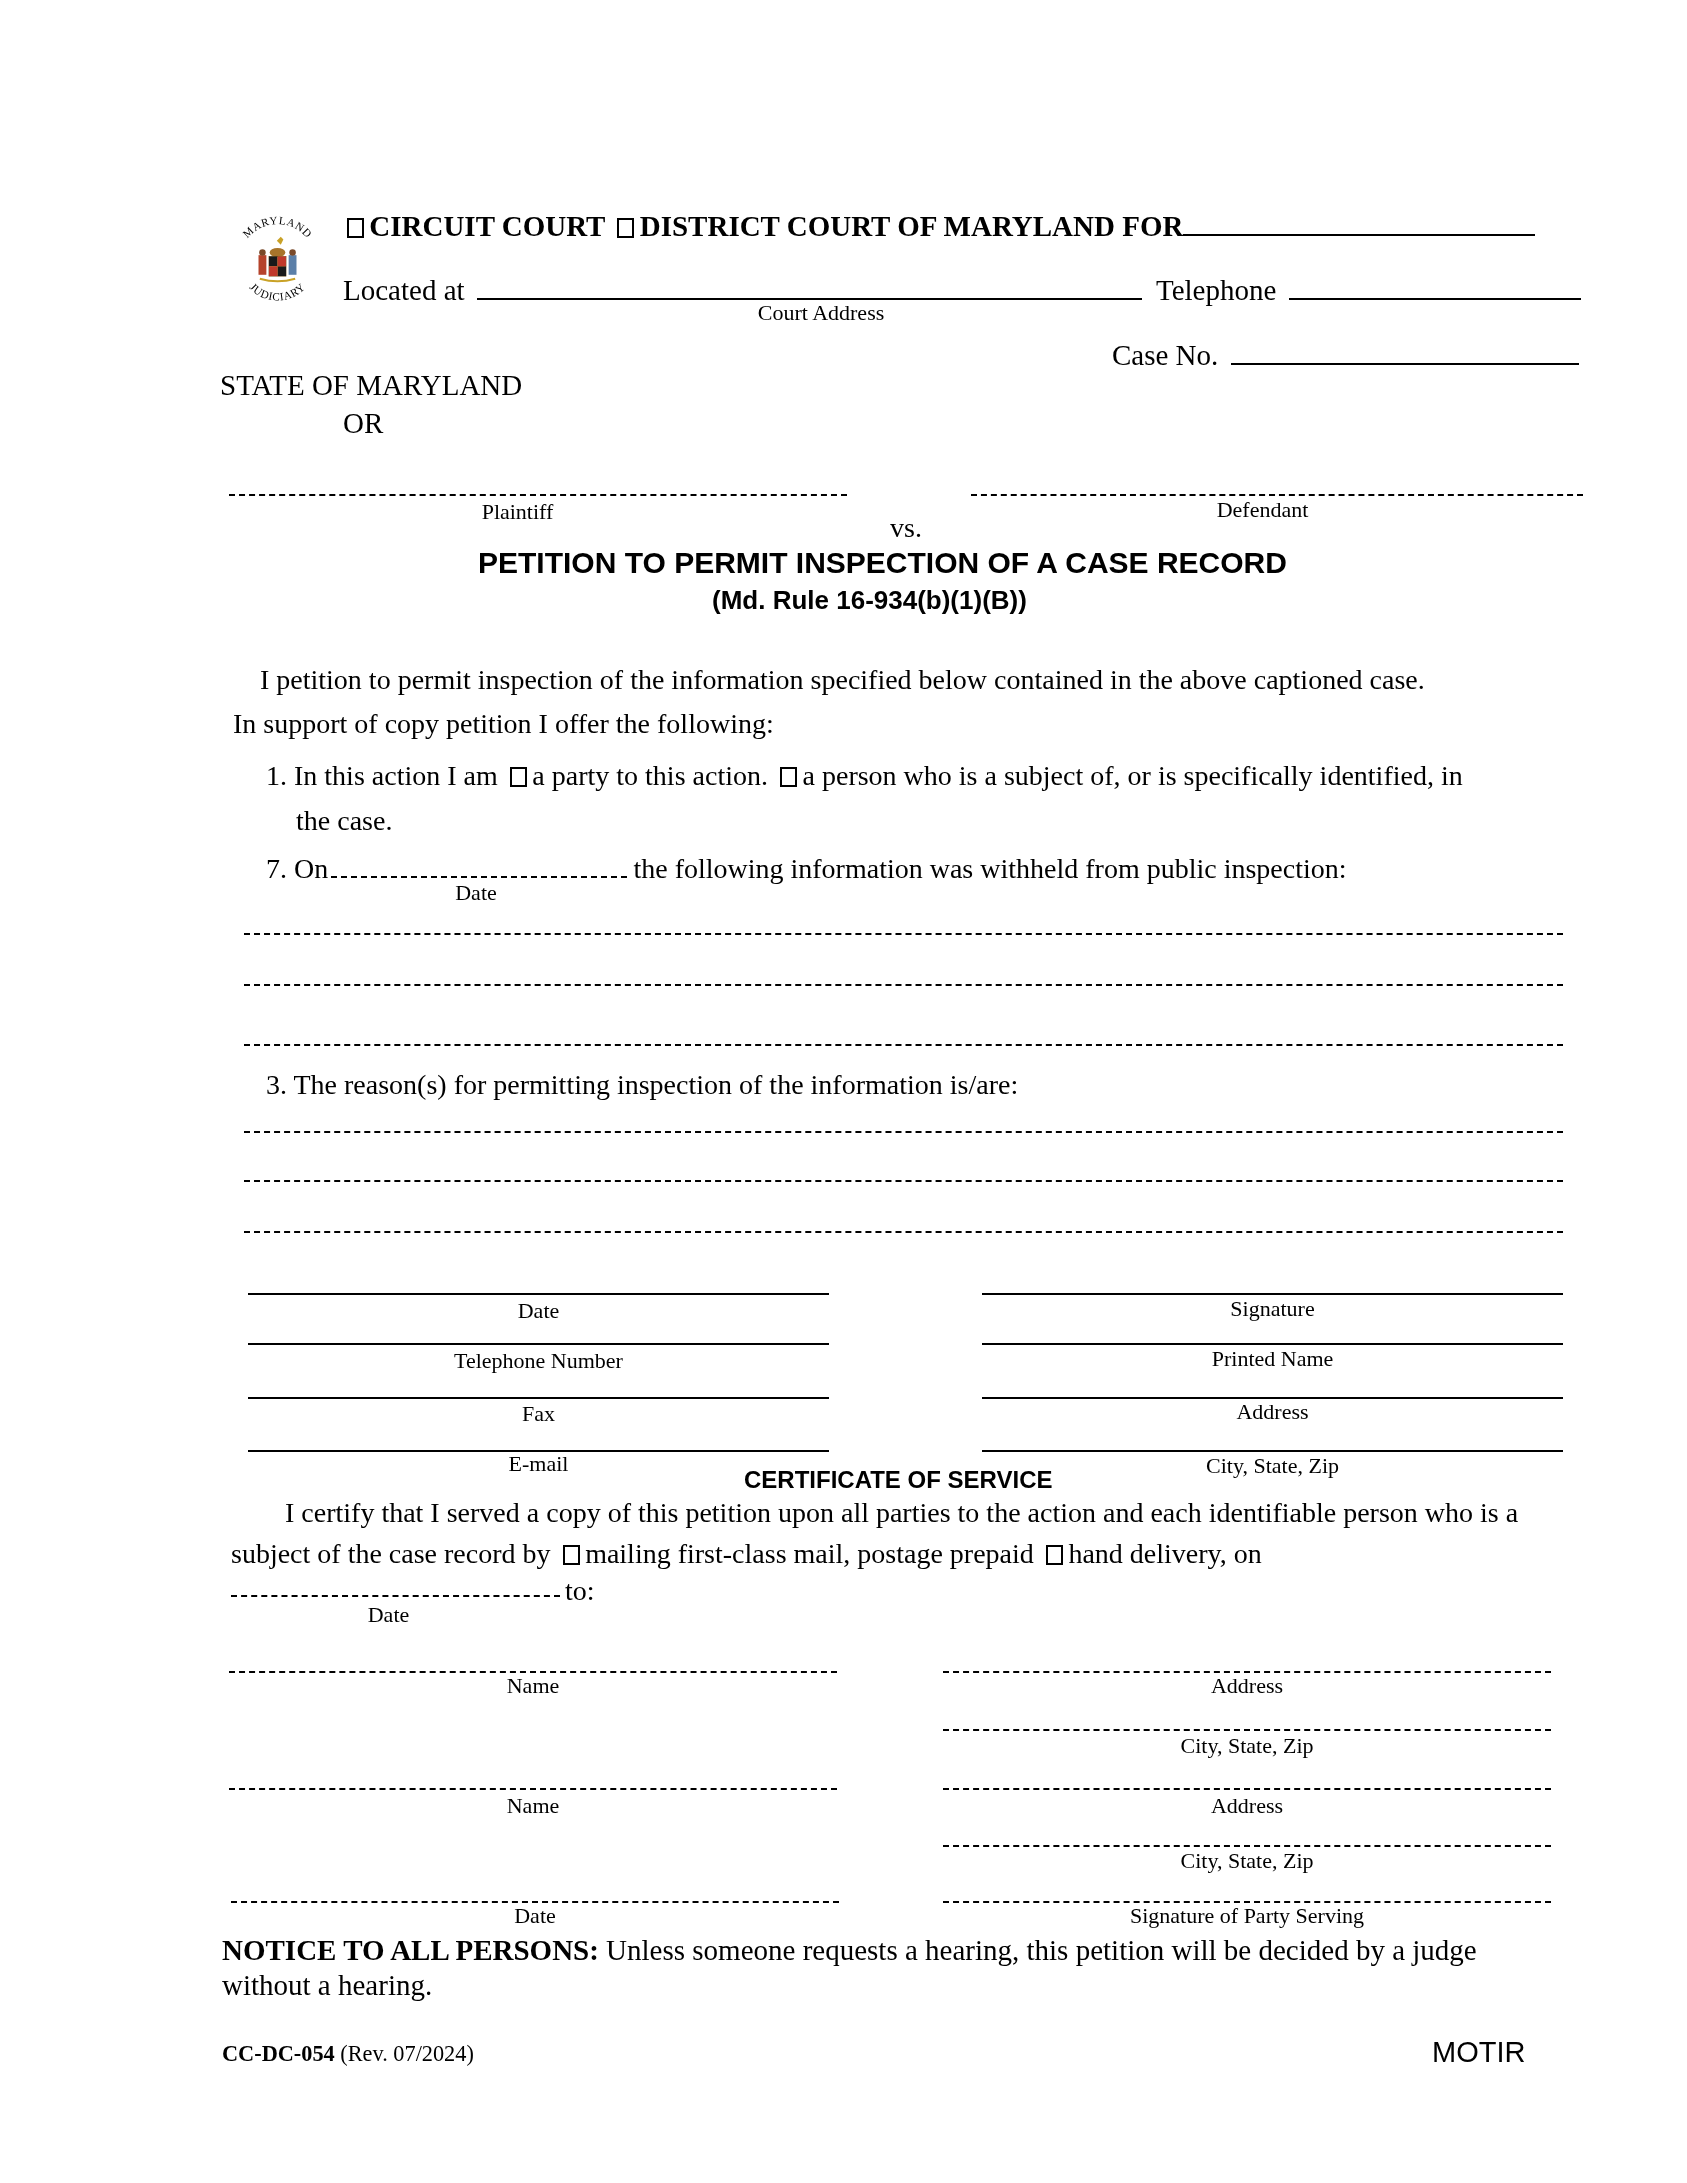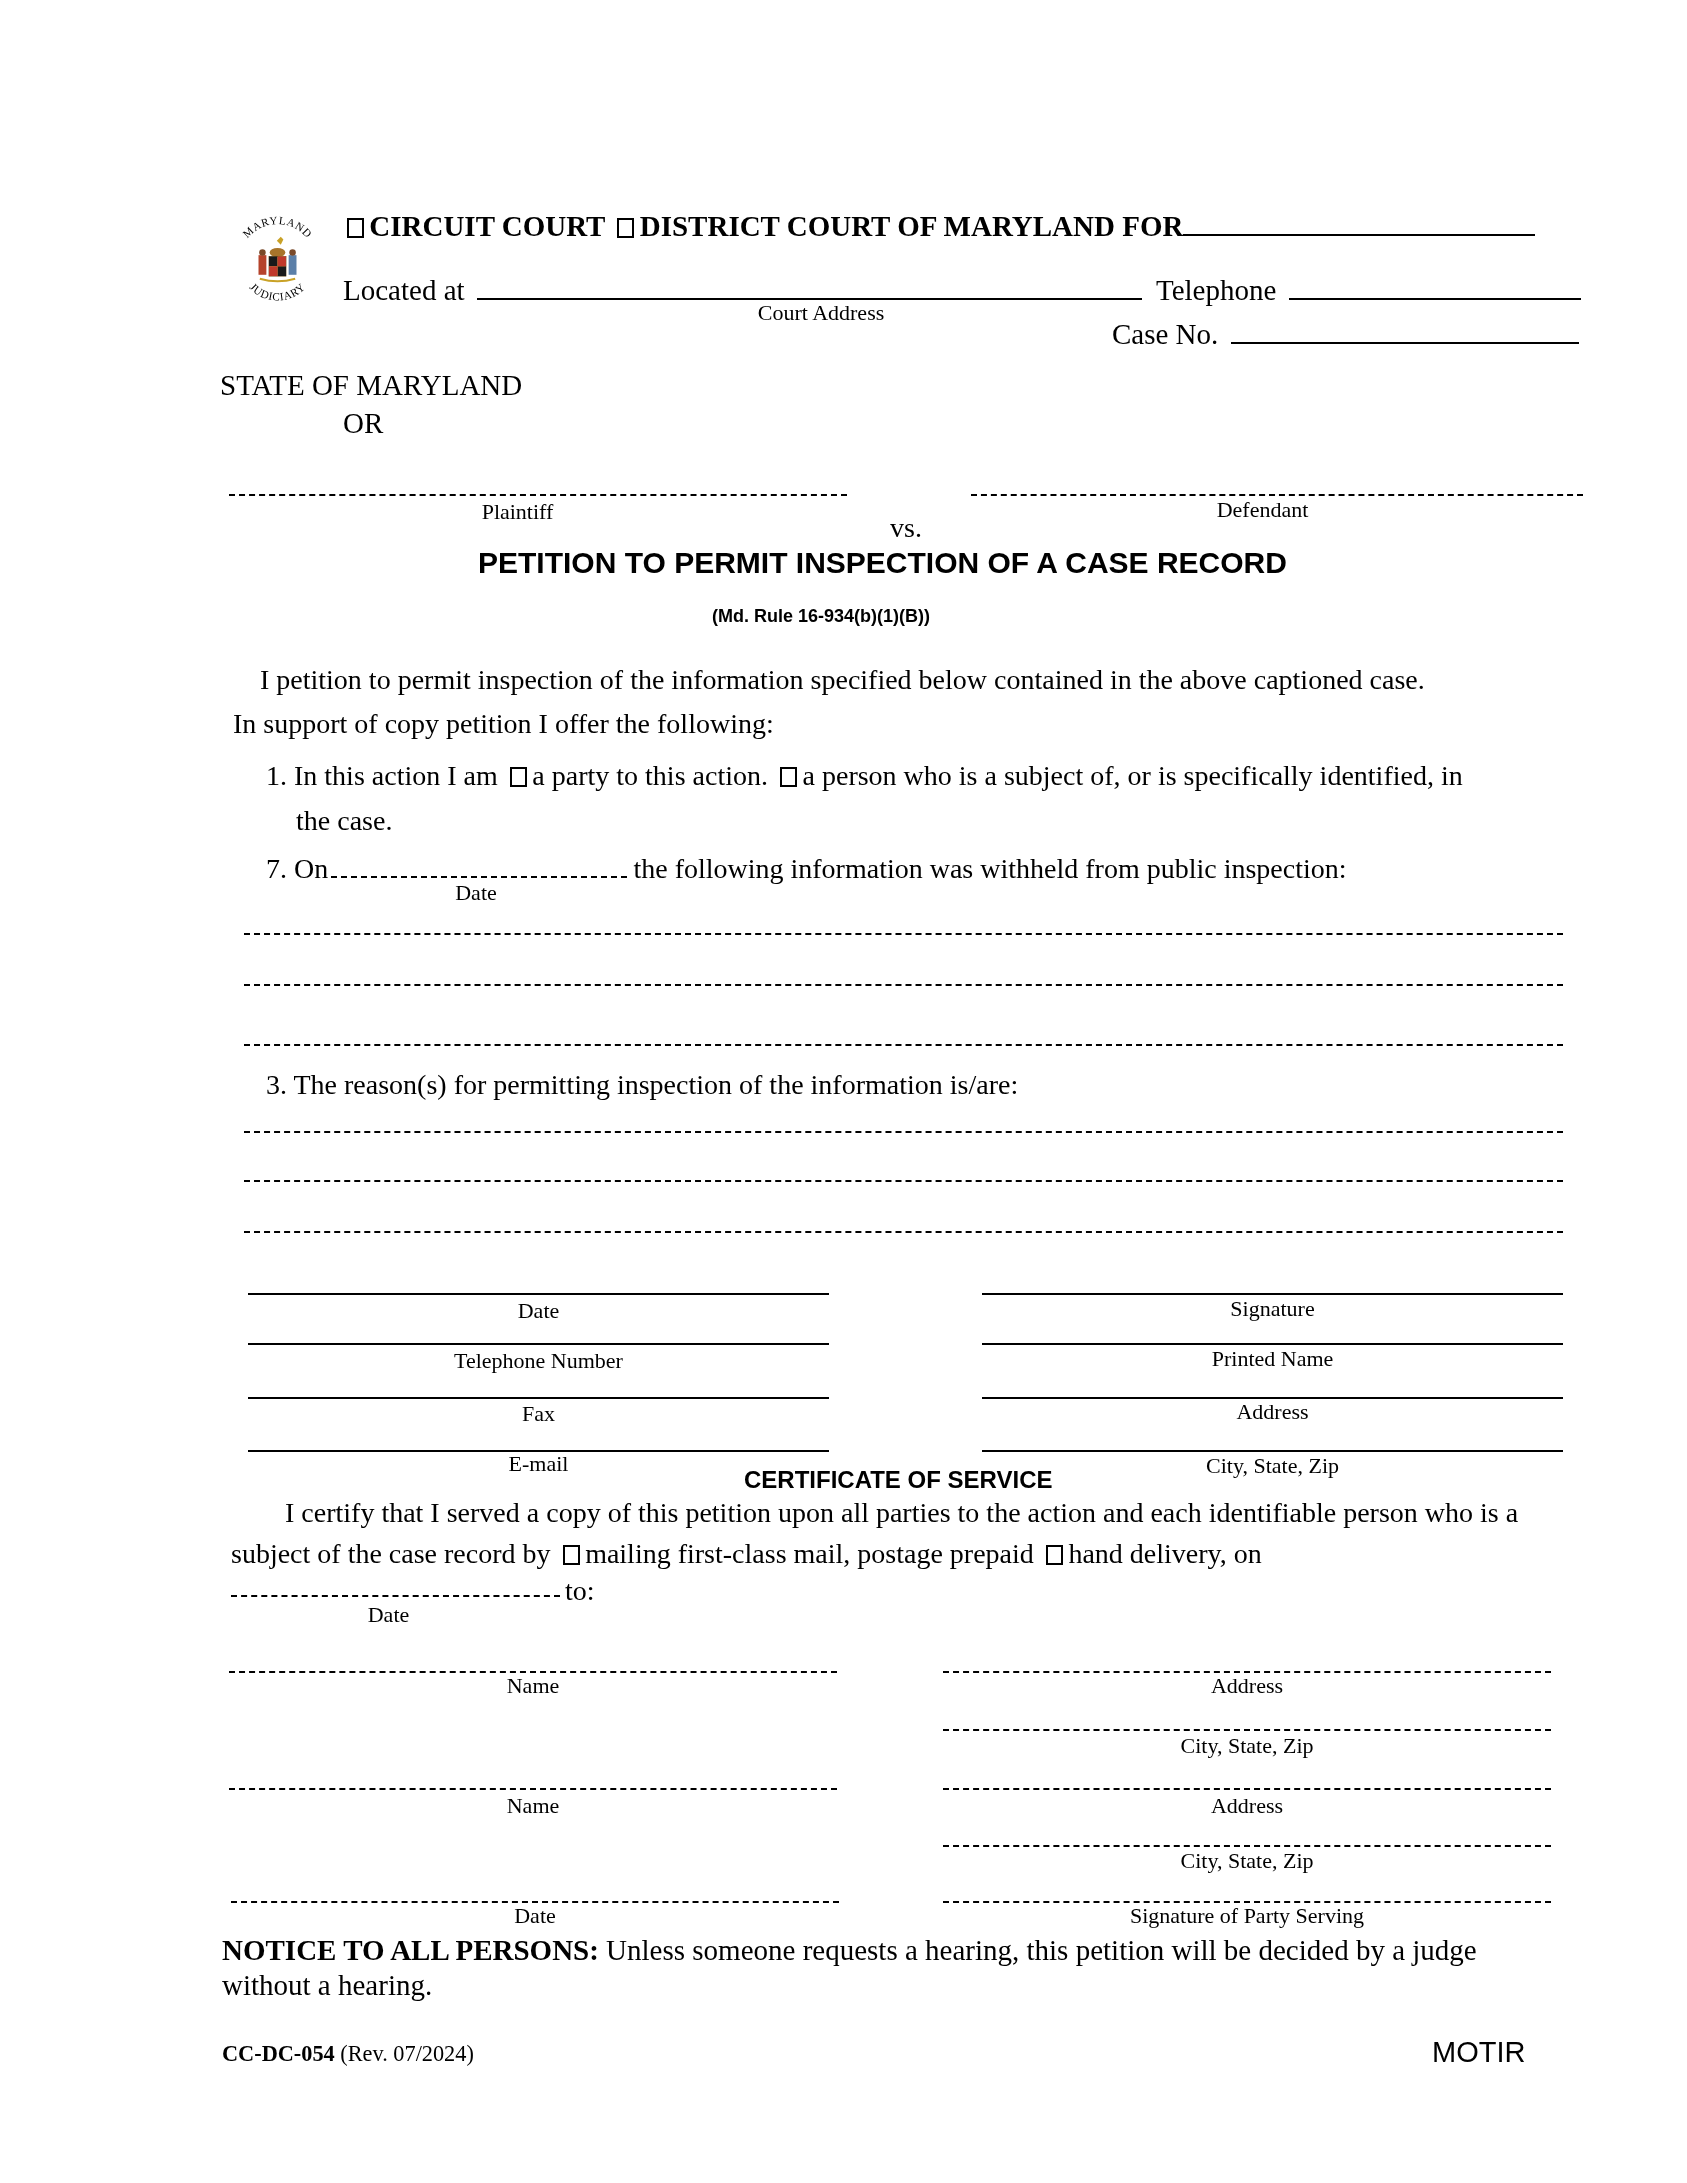--- a/index.html
+++ b/index.html
@@ -59,38 +59,38 @@
 </div>
 
 <div class="abs serif t44" style="left:343px; top:276px;">
   <span>Located at</span>
   <span class="field-line" style="width:665px; margin-left:5.3px;"></span>
   <span style="margin-left:6.6px;">Telephone</span>
   <span class="field-line" style="width:292px; margin-left:5.3px;"></span>
 </div>
 <div class="cap serif" style="left:683px; top:302px; width:276px;">Court Address</div>
 
-<div class="abs serif t44" style="left:1112px; top:320px;">
+<div class="abs serif t44" style="left:1112px; top:341px;">
   <span>Case No.</span>
   <span class="field-line" style="width:348px; margin-left:5.3px;"></span>
 </div>
 
 <div class="abs serif t44" style="left:220px; top:371px;">STATE OF MARYLAND</div>
 <div class="abs serif t44" style="left:343px; top:409px;">OR</div>
 
 <div class="dline" style="left:229px; top:494px; width:618px;"></div>
 <div class="abs serif t40" style="left:890px; top:478px;margin-top:36px;">vs.</div>
 <div class="dline" style="left:971px; top:494px; width:612px;"></div>
 <div class="cap serif" style="left:386px; top:501px; width:263px;">Plaintiff</div>
 <div class="cap serif" style="left:1131px; top:499px; width:263px;">Defendant</div>
 
 <div class="abs sans bold" style="left:0; width:1840px; text-align:center; top:547px; font-size:30px; line-height:1; left:0;">
 </div>
 <div class="abs sans bold" style="left:478px; top:548px; font-size:30px; line-height:1;">PETITION TO PERMIT INSPECTION OF A CASE RECORD</div>
-<div class="abs sans bold" style="left:712px; top:587px; font-size:18px; line-height:1;margin-top:20px;">(Md. Rule 16-934(b)(1)(B))</div>
+<div class="abs sans bold" style="left:712px; top:587px; font-size:26px; line-height:1;">(Md. Rule 16-934(b)(1)(B))</div>
 
 <div class="abs serif t40" style="left:260px; top:666px;text-align:right;">I petition to permit inspection of the information specified below contained in the above captioned case.</div>
 <div class="abs serif t40" style="left:233px; top:710px;">In support of copy petition I offer the following:</div>
 
 <div class="abs serif t40" style="left:266px; top:762px;">
   <span>1. In this action I am</span>
   <span class="box" style="margin-left:5.3px;"></span><span>a party to this action.</span>
   <span class="box" style="margin-left:5.3px;"></span><span>a person who is a subject of, or is specifically identified, in</span>
 </div>
 <div class="abs serif t40" style="left:296px; top:807px;">the case.</div>

